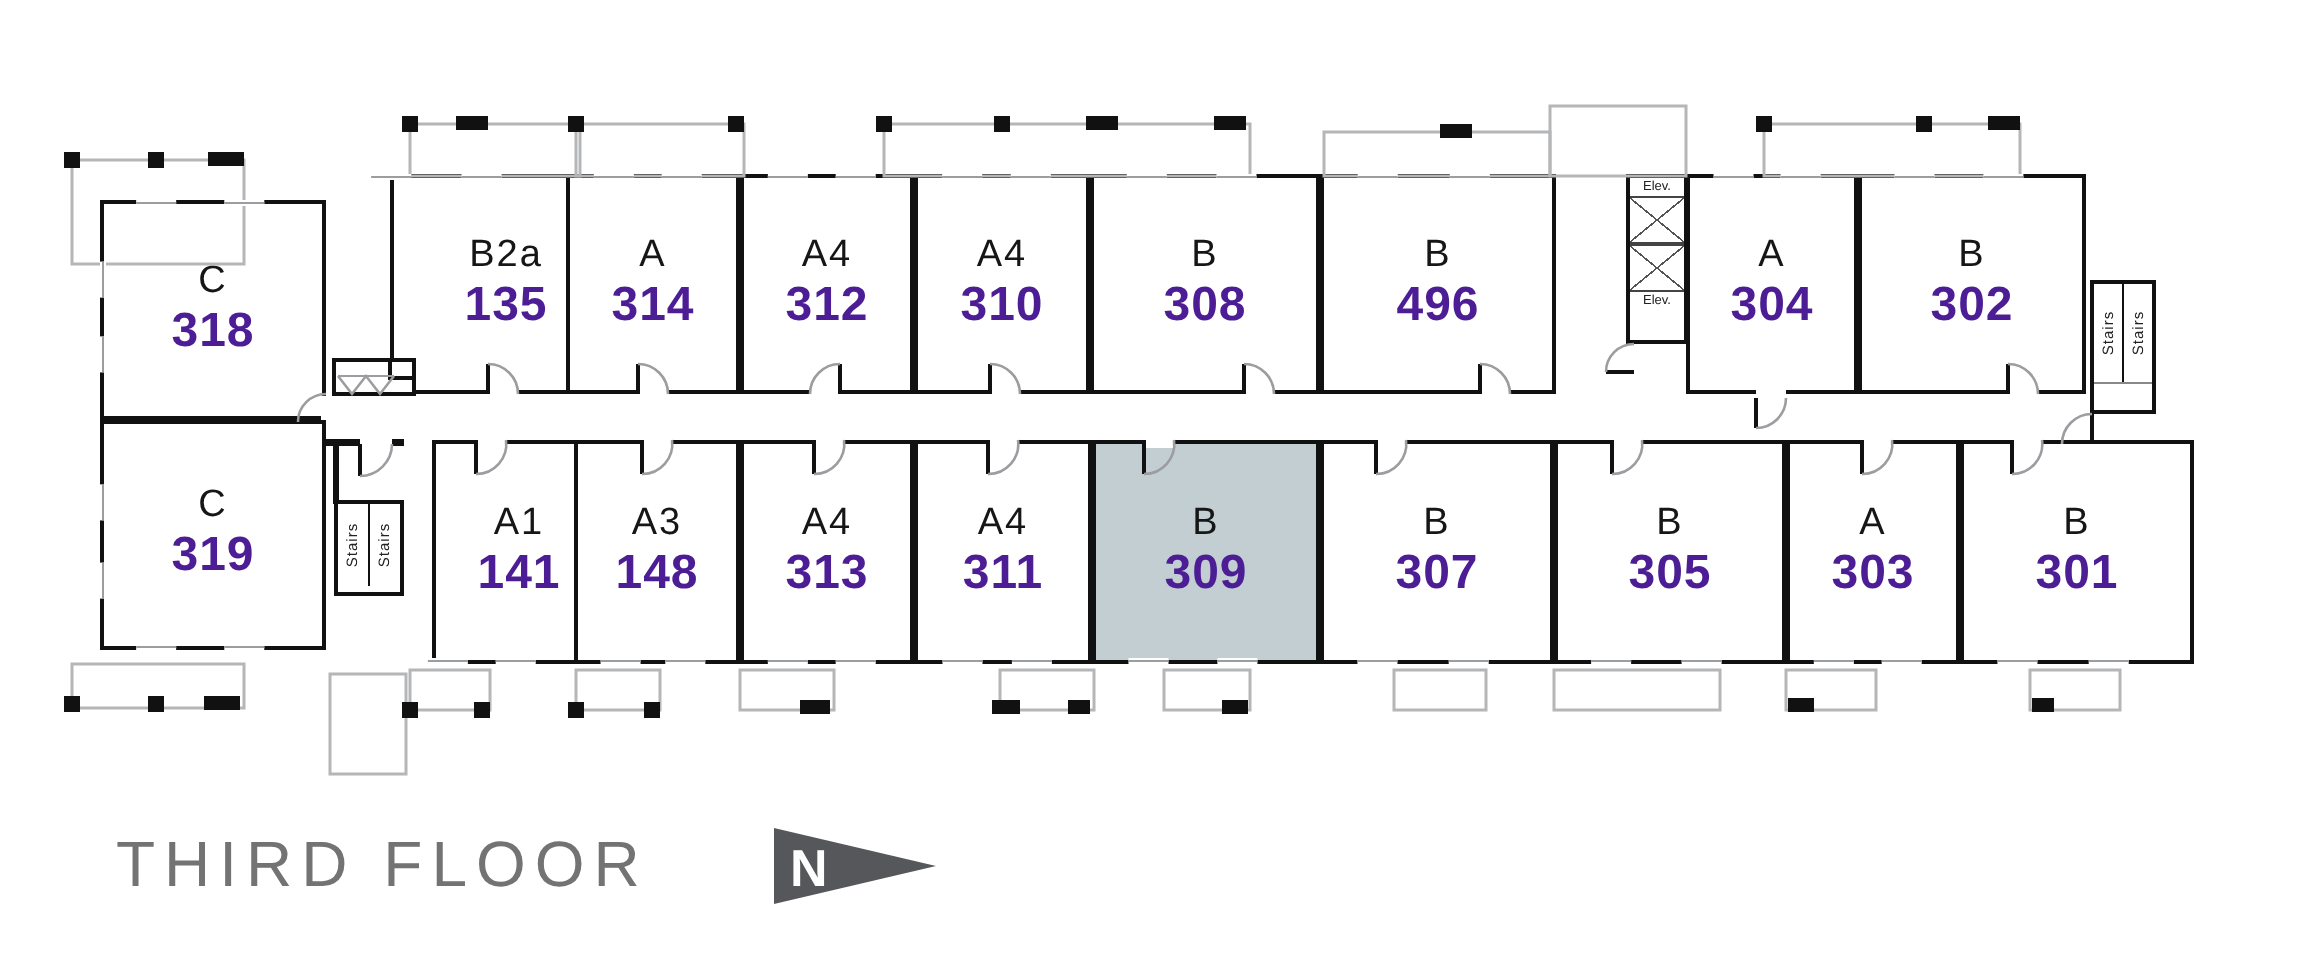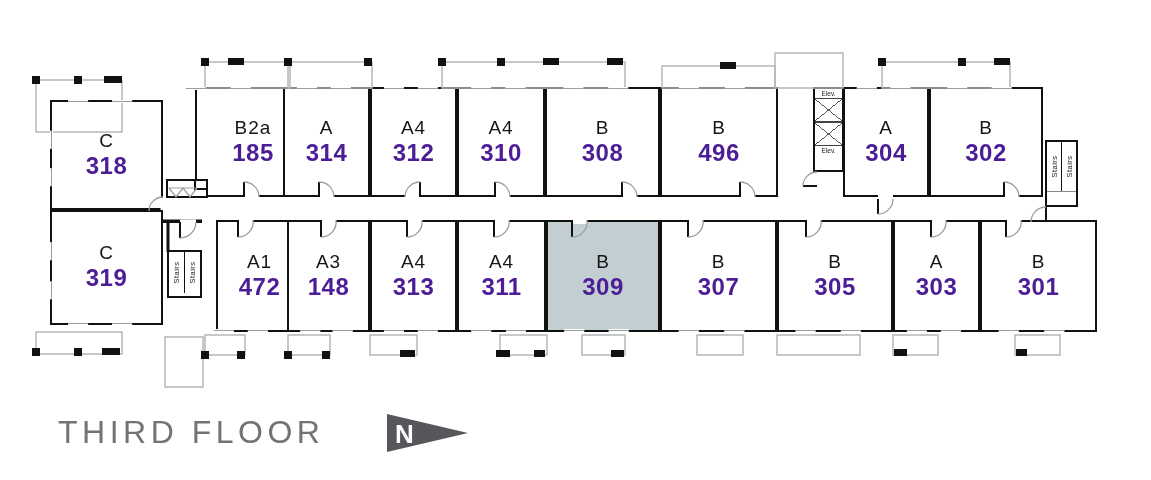--- a/index.html
+++ b/index.html
@@ -38,21 +38,21 @@
 <body>
 
 <div id="stage">
   <div id="plan">
       <div class="room" style="left: 50px; top: 100px; width: 113px; height: 110px;">
         <div class="room-type">C</div>
         <div class="room-num">318</div>
       </div>
       <div class="room" style="left: 167px; top: 87px; width: 116px; height: 110px; margin-left: 28px;">
         <div class="room-type">B2a</div>
-        <div class="room-num">185</div>
+        <div class="room-num">135</div>
       </div>
       <div class="room" style="left: 283px; top: 87px; width: 87px; height: 110px;">
         <div class="room-type">A</div>
         <div class="room-num">314</div>
       </div>
       <div class="room" style="left: 370px; top: 87px; width: 87px; height: 110px;">
         <div class="room-type">A4</div>
         <div class="room-num">312</div>
       </div>
       <div class="room" style="left: 457px; top: 87px; width: 88px; height: 110px;">
@@ -74,21 +74,21 @@
       <div class="room" style="left: 929px; top: 87px; width: 114px; height: 110px;">
         <div class="room-type">B</div>
         <div class="room-num">302</div>
       </div>
       <div class="room" style="left: 50px; top: 210px; width: 113px; height: 115px;">
         <div class="room-type">C</div>
         <div class="room-num">319</div>
       </div>
       <div class="room" style="left: 200px; top: 220px; width: 87px; height: 112px; margin-left: 16px;">
         <div class="room-type">A1</div>
-        <div class="room-num">472</div>
+        <div class="room-num">141</div>
       </div>
       <div class="room" style="left: 287px; top: 220px; width: 83px; height: 112px; text-align: center;">
         <div class="room-type">A3</div>
         <div class="room-num">148</div>
       </div>
       <div class="room" style="left: 370px; top: 220px; width: 87px; height: 112px;">
         <div class="room-type">A4</div>
         <div class="room-num">313</div>
       </div>
       <div class="room" style="left: 457px; top: 220px; width: 89px; height: 112px;">

